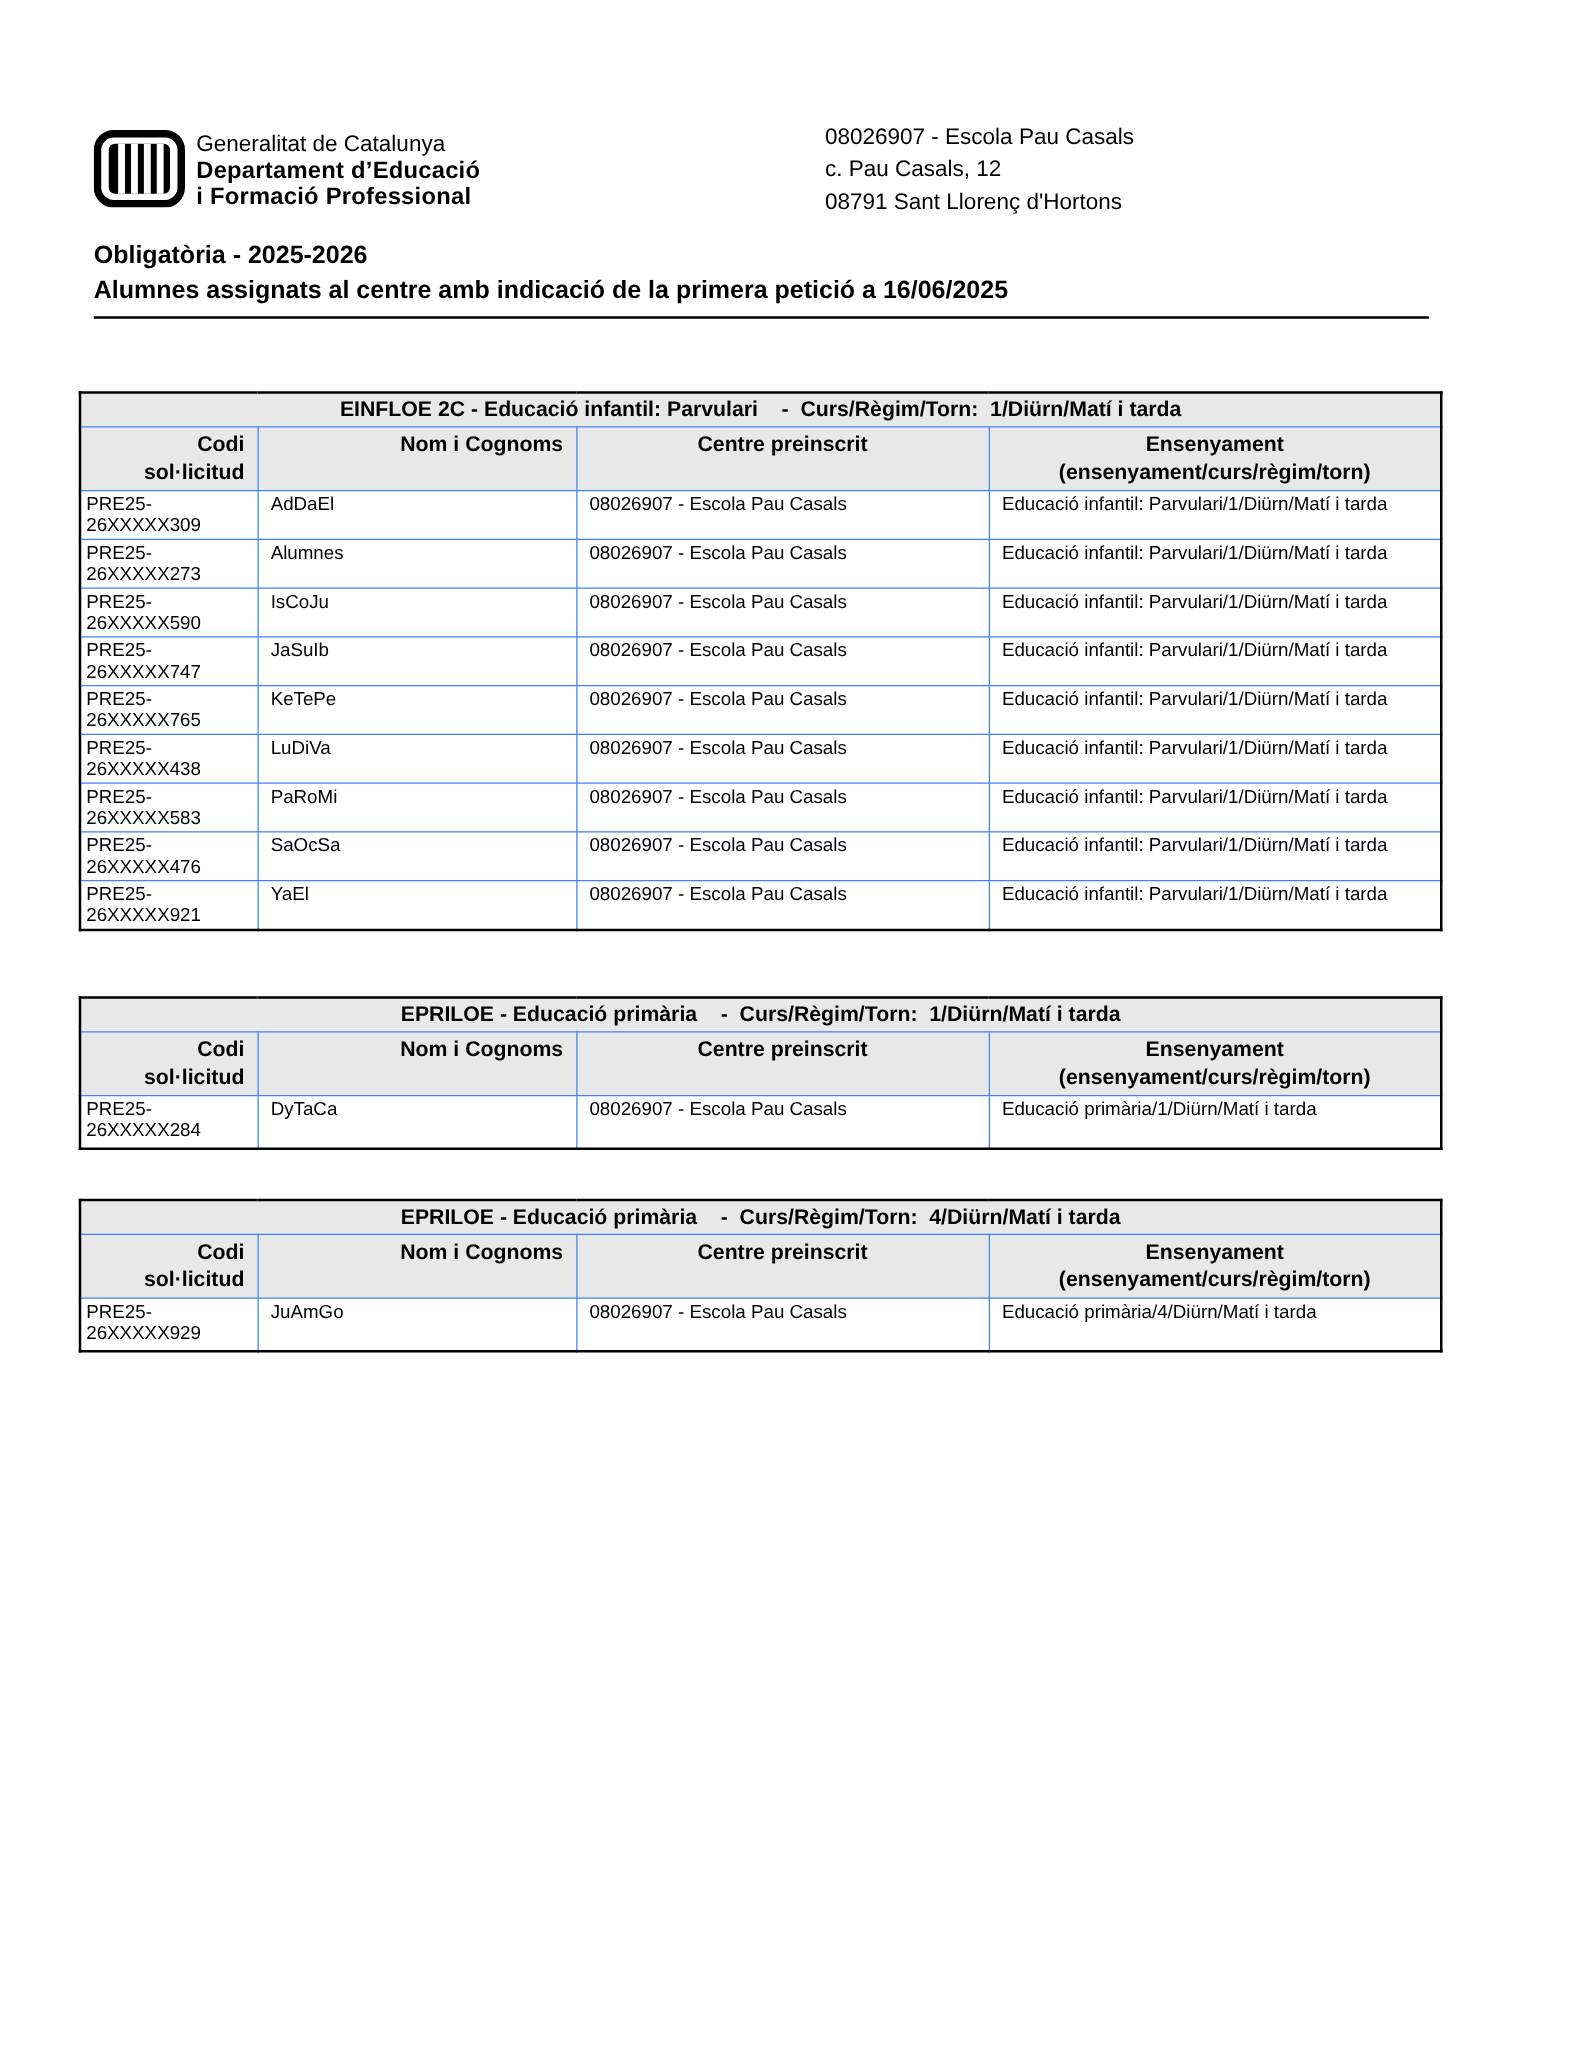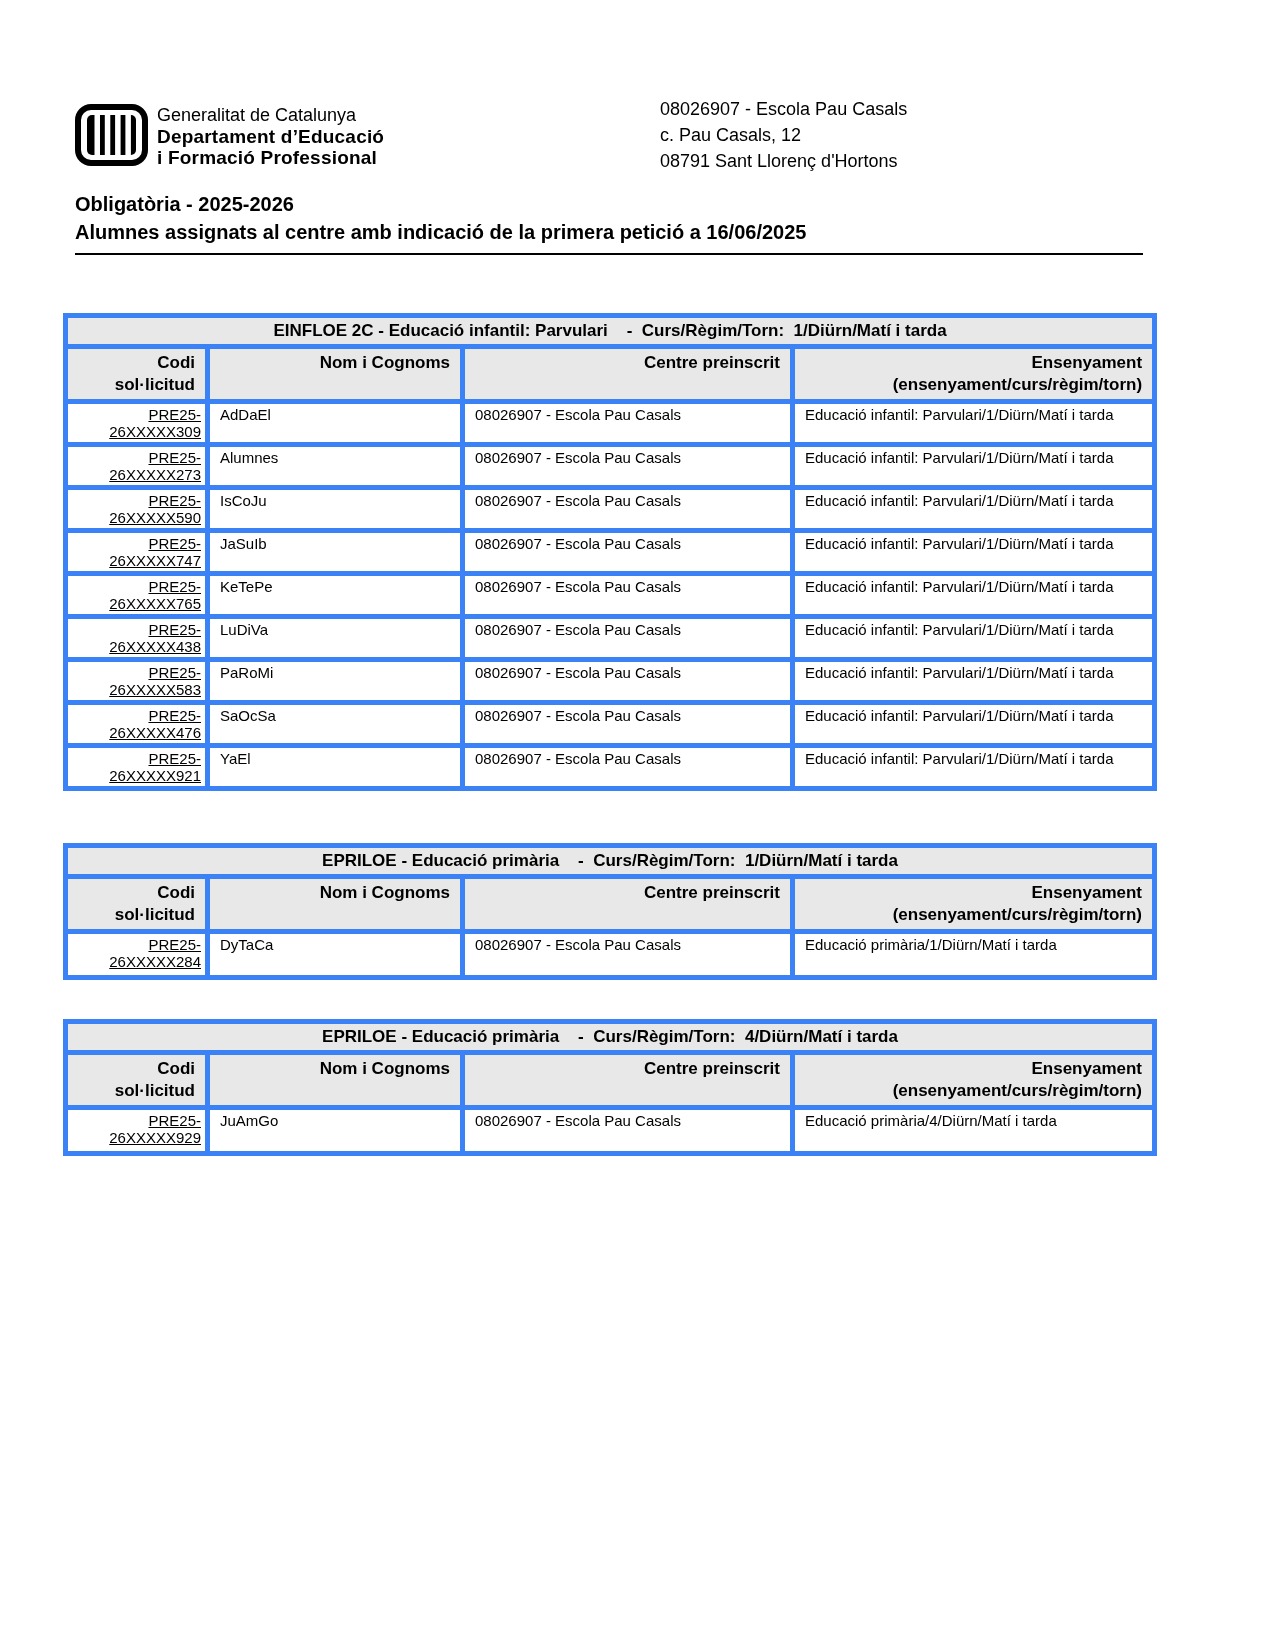--- a/index.html
+++ b/index.html
@@ -25,41 +25,41 @@
   
   .doc-title {
     position: absolute; left: 75px; top: 190px; width: 1068px;
     font-size: 20px; font-weight: bold; line-height: 28px;
     border-bottom: 2px solid #000; padding-bottom: 7px;
   }
 
   
   .tables { position: absolute; left: 63px; top: 313px; width: 1089px; }
   table.grid { border-collapse: collapse; table-layout: fixed; width: 1089px; border: 2px solid #000; }
-  .grid th, .grid td { border: 5px solid #3b82f6; }
+  .grid th, .grid td { border: 1px solid #3b82f6; }
   col.w-code { width: 142px; } col.w-nom { width: 255px; }
   col.w-centre { width: 330px; } col.w-ense { width: 362px; }
 
   .grid .caption {
     background: #e8e8e8; font-size: 17px; font-weight: bold;
     text-align: center; padding: 3px 4px; line-height: 20px;
     white-space: pre-wrap;
   }
   .grid tr.cols th {
     background: #e8e8e8; font-size: 17px; font-weight: bold;
     line-height: 22px; vertical-align: top; padding: 3px 10px;
   }
   th.h-code, th.h-nom { text-align: right; }
-  th.h-centre, th.h-ense { text-align: right; }
+  th.h-centre, th.h-ense { text-align: center; }
 
   .grid td {
     font-size: 15px; line-height: 17px; vertical-align: top;
     padding: 2px 10px; background: #fff; text-align: left;
   }
-  .grid td.c-code { text-align: right; padding: 2px 4px; text-decoration: underline; }
+  .grid td.c-code { text-align: left; padding: 2px 4px; }
 
   .t2 { margin-top: 52px; }
   .t3 { margin-top: 39px; }
   .t2 td, .t3 td { padding-bottom: 22px; }
 </style>
 </head>
 <body>
 
 <div class="page">
 

